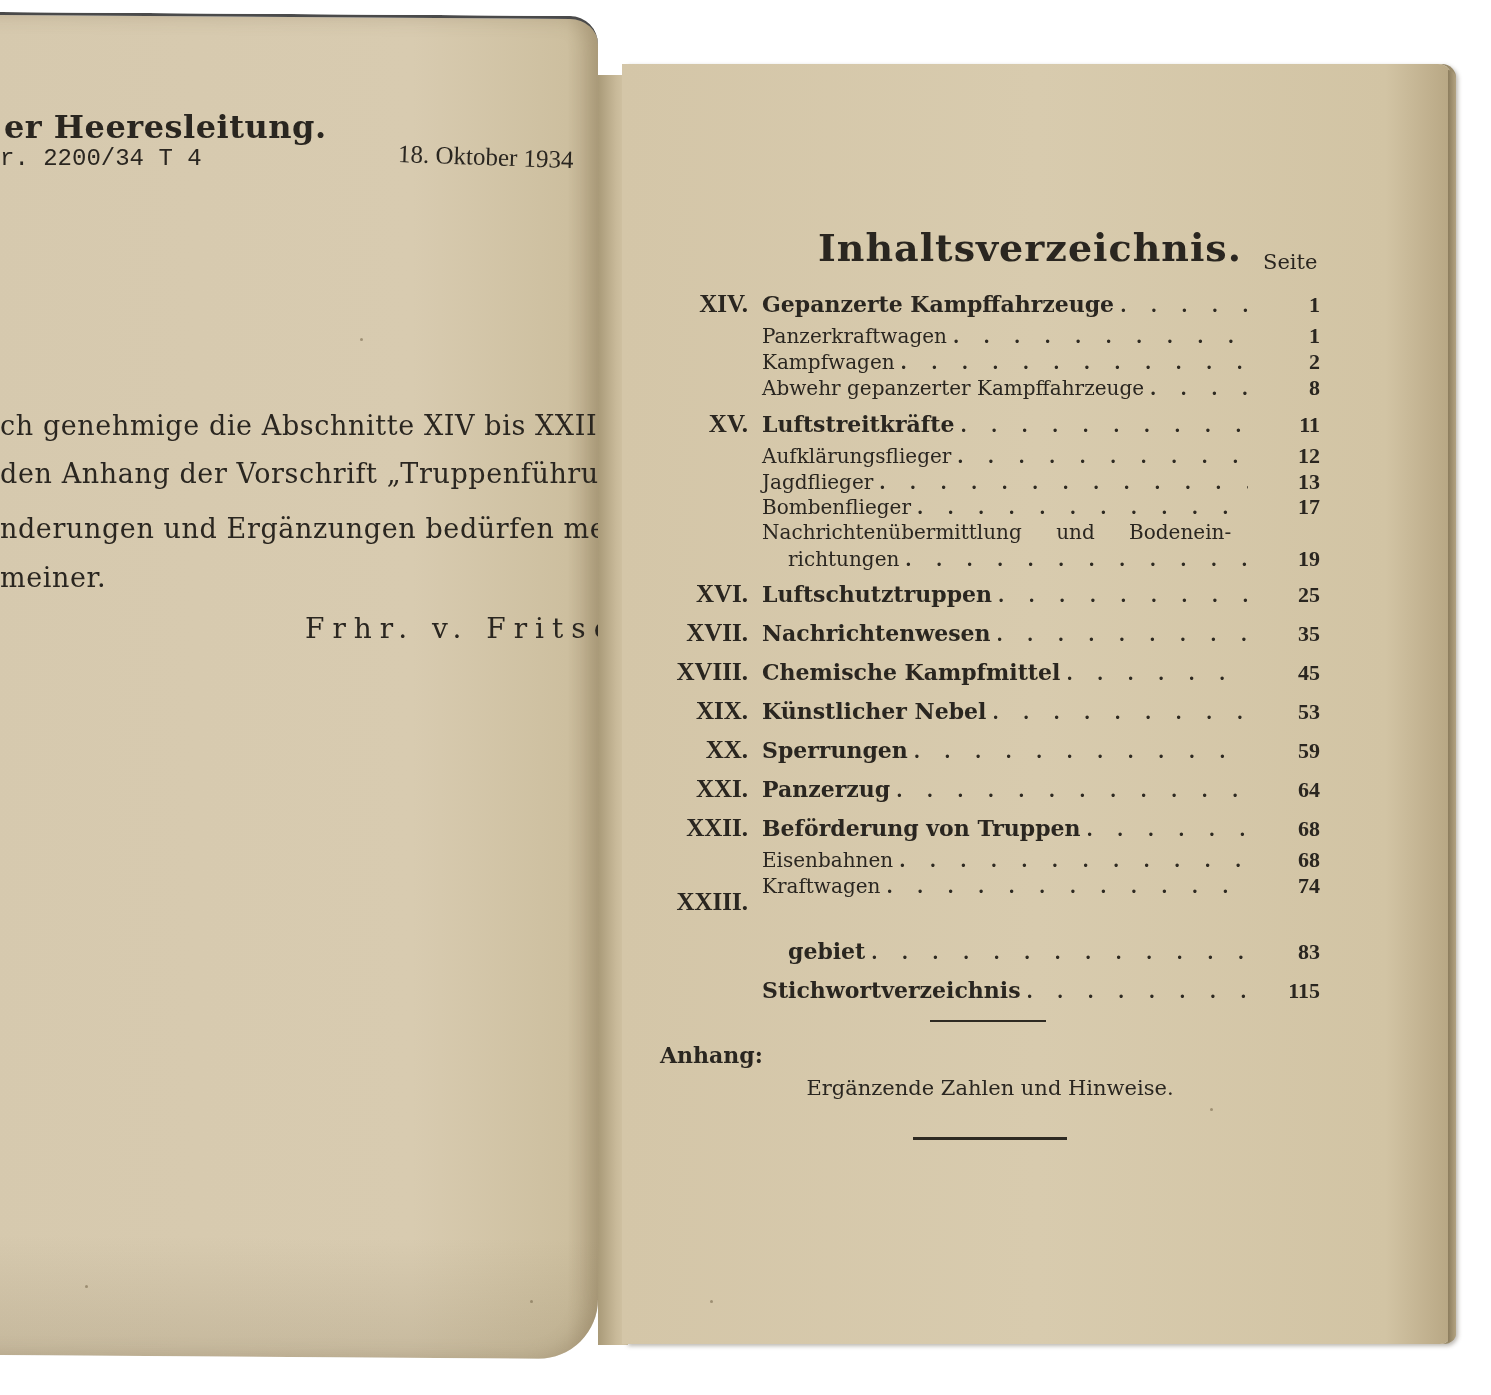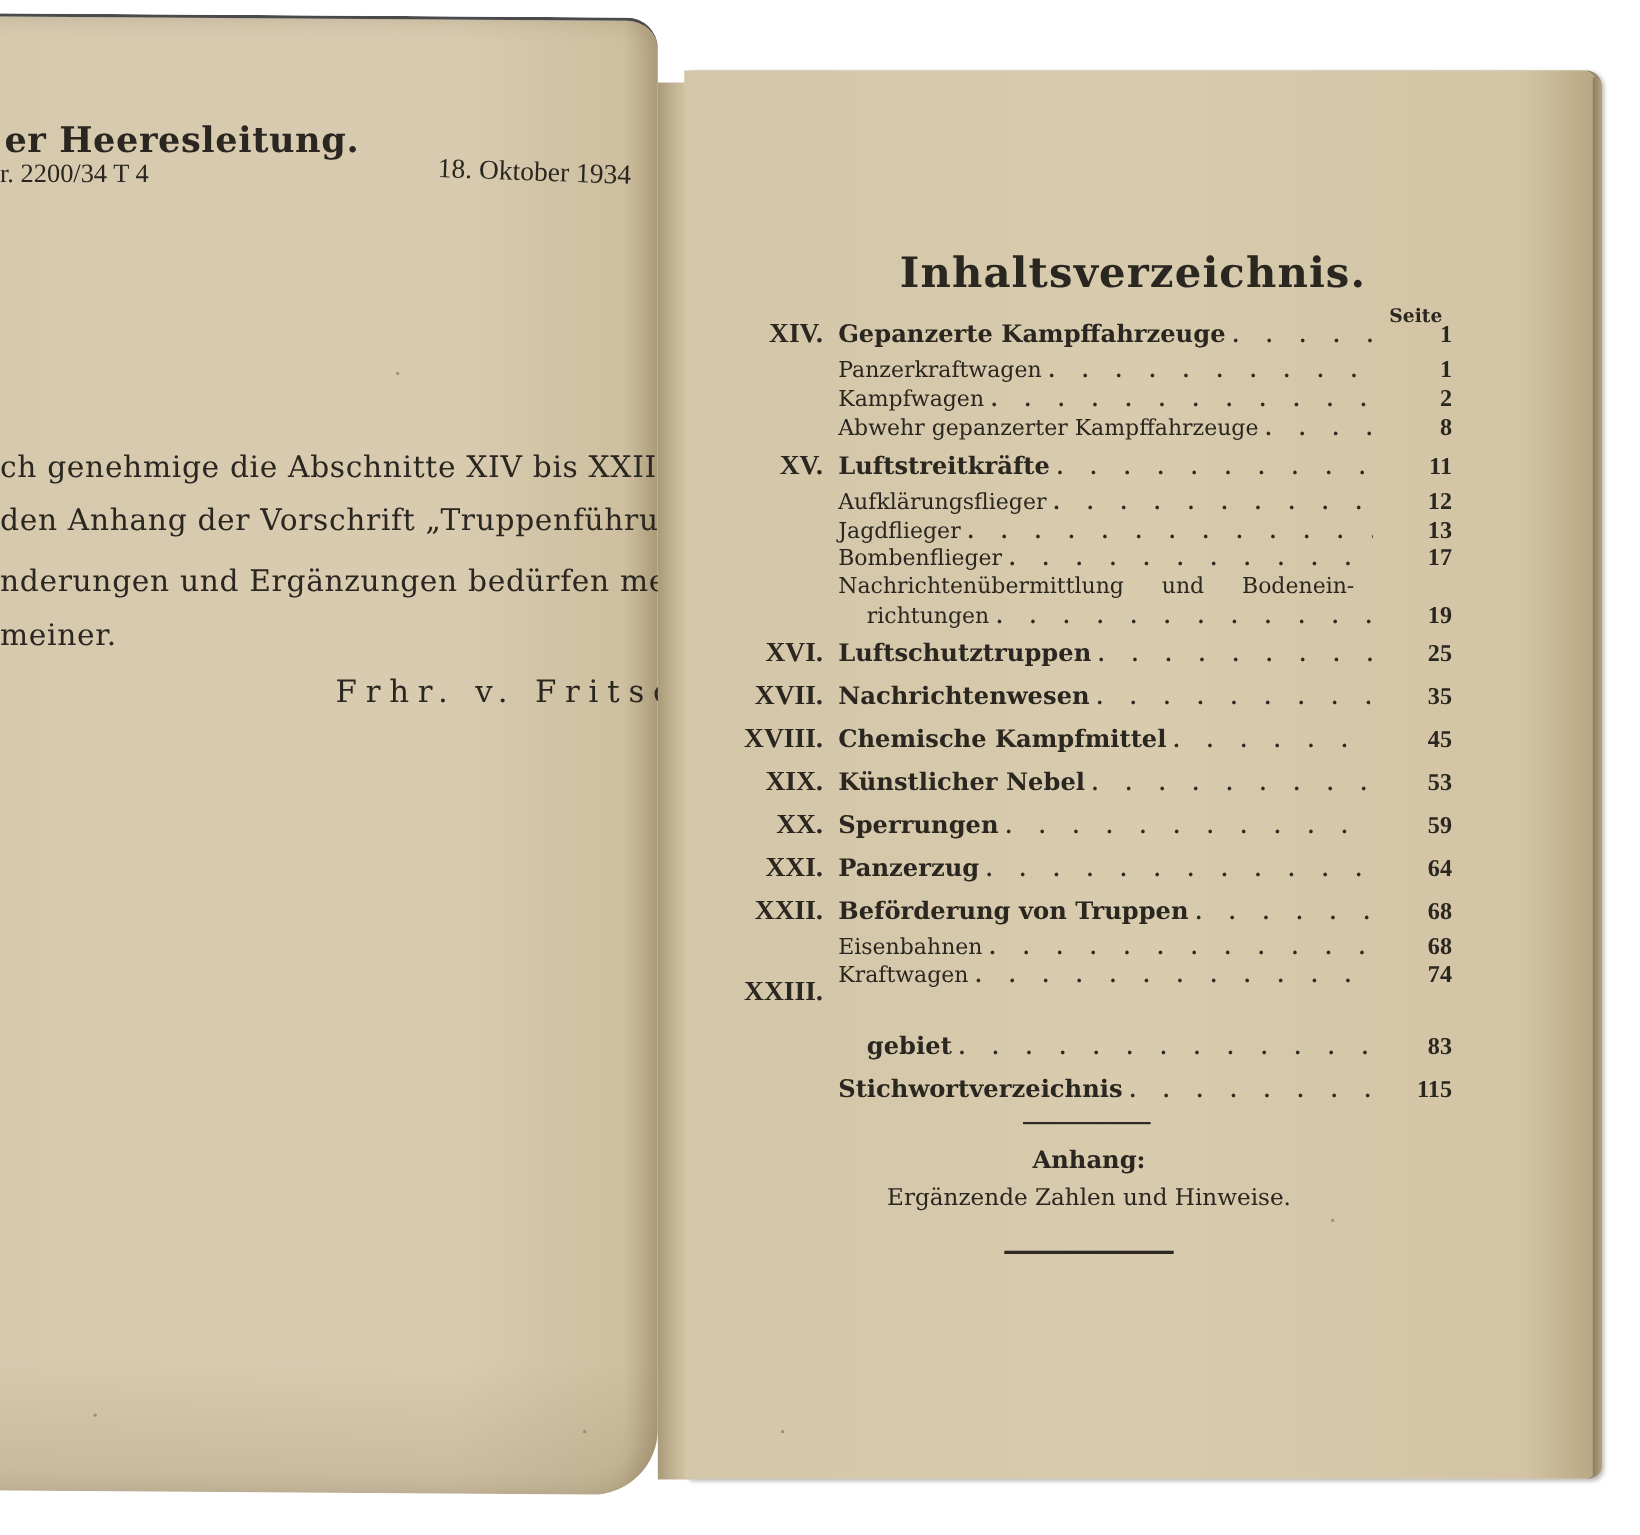--- a/index.html
+++ b/index.html
@@ -64,41 +64,41 @@
       border-radius: 0 8px 8px 0;
     }
     
     .abs { position: absolute; white-space: nowrap; }
     .blackletter {
       font-family: "DejaVu Serif", serif;
       font-weight: bold;
       letter-spacing: 0.5px;
     }
     .hdr-line1 { left: 4px; top: 108px; font-size: 32px; }
-    .hdr-line2 { left: 0px; top: 145px; font-size: 24px; font-family: Liberation Serif, serif; }
+    .hdr-line2 { left: 0px; top: 145px; font-size: 24px; font-family: Liberation Mono, monospace; }
     .hdr-date  { left: 398px; top: 140px; font-size: 25px; font-family: "Liberation Serif", serif; transform: rotate(2deg); transform-origin: left center; }
     .body-line { font-size: 27px; font-family: "DejaVu Serif", serif; letter-spacing: 0.6px; }
     .bl1 { left: 0; top: 410px; }
     .bl2 { left: 0; top: 458px; }
     .bl3 { left: 0; top: 513px; }
     .bl4 { left: 0; top: 562px; }
     .signature { left: 305px; top: 612px; font-size: 28px; letter-spacing: 8px; font-family: "DejaVu Serif", serif; }
 
     
     .toc-title {
       left: 818px; top: 225px;
       font-size: 38px;
       font-weight: bold;
       font-family: "DejaVu Serif", serif;
       letter-spacing: 1px;
     }
     .toc-seite {
-      left: 1263px; top: 278px;
-      font-size: 17px;
-      font-weight: bold;
+      left: 1263px; top: 250px;
+      font-size: 21px;
+      font-weight: normal;
       font-family: "DejaVu Serif", serif;
     }
     .toc-row {
       position: absolute;
       left: 660px;
       width: 660px;
       height: 28px;
       display: flex;
       align-items: baseline;
     }
@@ -144,21 +144,21 @@
       height: 3px;
       background: #2e2a22;
     }
     .rule-top { left: 930px; top: 1020px; width: 116px; height: 2px; }
     .rule-bottom { left: 913px; top: 1137px; width: 154px; }
     .anhang-label {
       left: 0; width: 100%;
       top: 1042px;
       font-size: 22px;
       font-weight: bold;
-      text-align: center;
+      text-align: left;
     }
     .anhang-sub {
       left: 0; width: 100%;
       top: 1076px;
       font-size: 21px;
       text-align: center;
     }
     .center-box {
       position: absolute;
       left: 660px;

